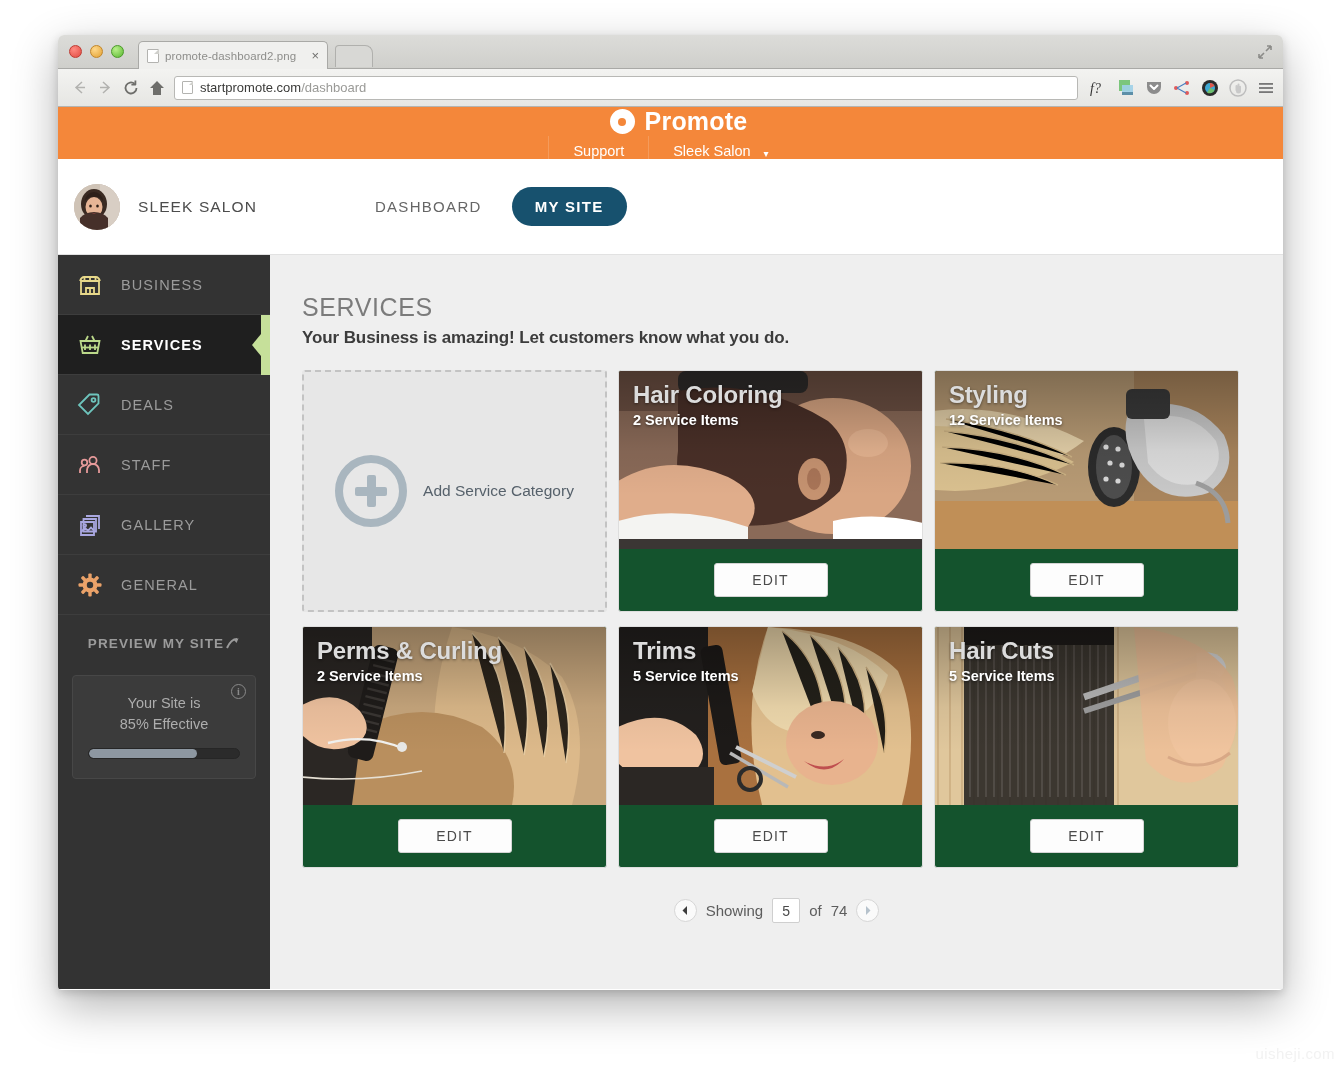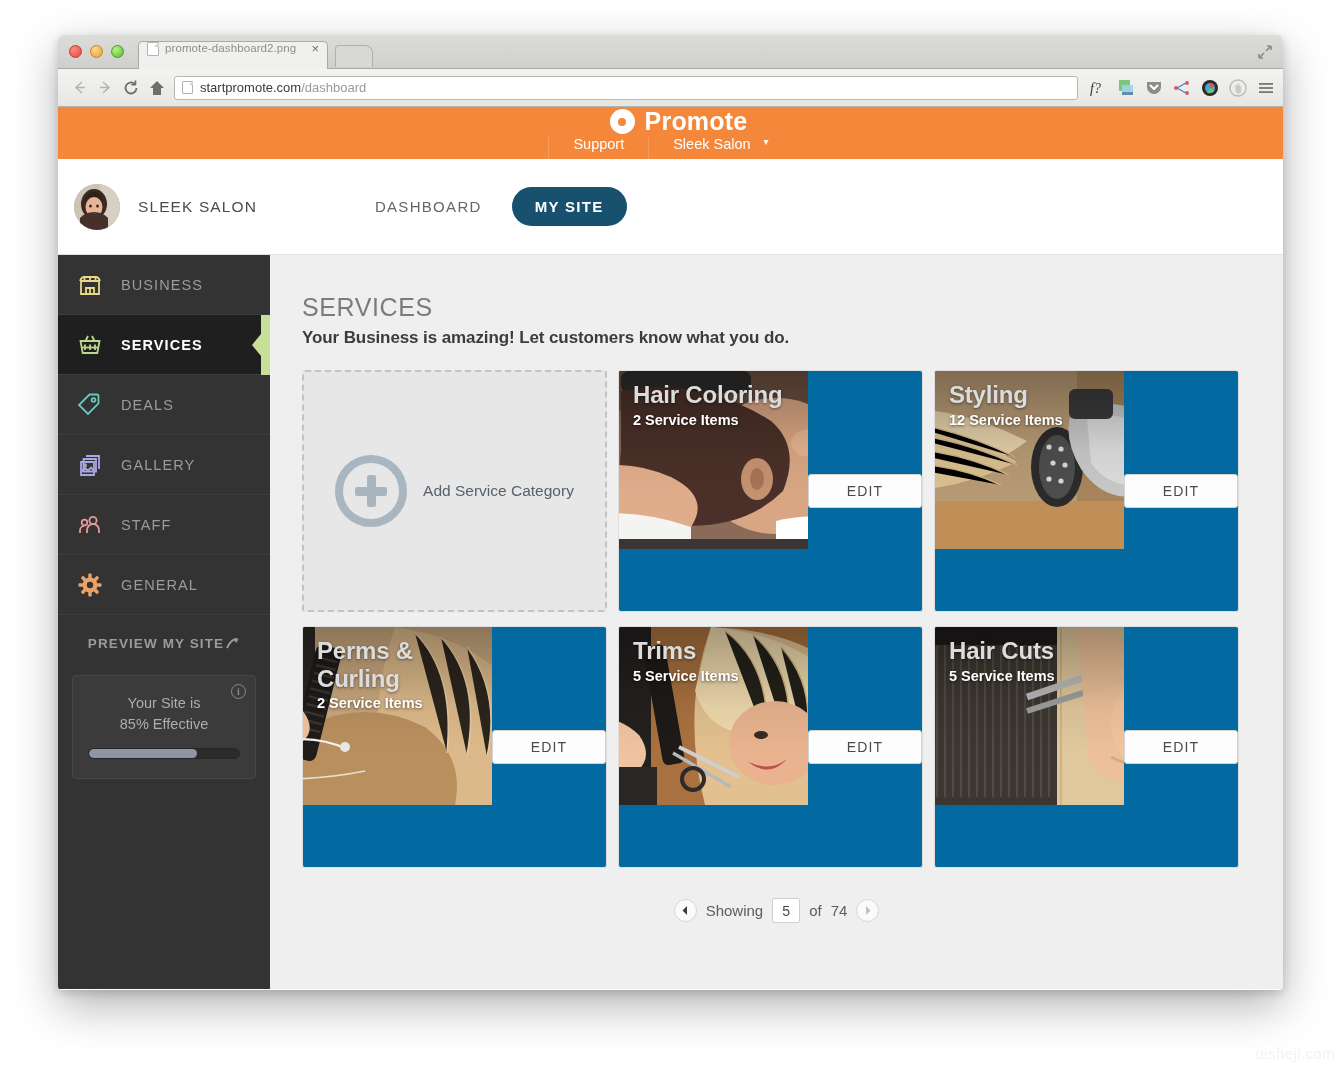--- a/index.html
+++ b/index.html
@@ -36,21 +36,21 @@
   .light.red    { background: radial-gradient(circle at 35% 30%, #ff8a81, #e04a41); border:1px solid #bf3b33; }
   .light.yellow { background: radial-gradient(circle at 35% 30%, #ffd88a, #e2a133); border:1px solid #c2862a; }
   .light.green  { background: radial-gradient(circle at 35% 30%, #b8f08a, #5bb832); border:1px solid #4a9a29; }
 
   .tab {
     position: absolute; left: 80px; top: 6px;
     height: 28px; width: 190px;
     background: #f0f0ee;
     border: 1px solid #a9a9a6; border-bottom: none;
     border-radius: 5px 5px 0 0;
-    display: flex; align-items: flex-start;
+    display: flex; align-items: center;
     padding: 0 6px 0 8px;
   }
   .tab-favicon {
     width: 12px; height: 14px; flex: none;
     border: 1px solid #b3b3b0; background: #fff;
     border-radius: 1px; margin-right: 6px;
     position: relative;
   }
   .tab-favicon:after {
     content:""; position:absolute; right:-1px; top:-1px;
@@ -127,21 +127,21 @@
     background: #fff; position: relative; flex: none;
   }
   .brand-mark:after {
     content:""; position:absolute; left:50%; top:50%;
     width: 8px; height: 8px; border-radius: 50%;
     background: #f4873a; transform: translate(-50%,-50%);
   }
   .brand-name { color: #fff; font-size: 25px; font-weight: bold; letter-spacing: .2px; }
   .topbar-right { display: flex; align-items: stretch; height: 52px; }
   .topbar-link {
-    display: flex; align-items: flex-start; padding: 0 24px;
+    display: flex; align-items: flex-end; padding: 0 24px;
     color: #fff; font-size: 14.5px;
     border-left: 1px solid #f59b5b;
   }
   .topbar-link .caret { margin-left: 13px; font-size: 10px; }
 
   
   .subhead {
     height: 96px; background: #fff;
     display: flex; align-items: center;
     border-bottom: 1px solid #e2e2e2;
@@ -249,23 +249,23 @@
   }
   .plus-circle:before, .plus-circle:after {
     content:""; position: absolute; background: #a9b6bf; border-radius: 2px;
   }
   .plus-circle:before { left: 50%; top: 12px; width: 9px; height: 32px; margin-left: -4.5px; }
   .plus-circle:after  { top: 50%; left: 12px; height: 9px; width: 32px; margin-top: -4.5px; }
   .add-label { font-size: 15.5px; color: #56616b; }
 
   
   .svc-card {
-    height: 242px; background: #0369a1;
+    height: 242px; background: #14532d;
     border: 1px solid #dedede; border-radius: 3px;
-    display: flex; overflow: hidden;
+    display: flex; flex-direction: column; overflow: hidden;
   }
   .svc-photo {
     height: 178px; position: relative; overflow: hidden;
   }
   .svc-overlay {
     position: absolute; inset: 0;
     background: linear-gradient(to bottom, rgba(0,0,0,0.30) 0%, rgba(0,0,0,0.05) 45%, rgba(0,0,0,0) 70%);
   }
   .svc-text { position: absolute; left: 14px; top: 10px; right: 10px; }
   .svc-name {
@@ -485,41 +485,41 @@
             <svg width="26" height="26" viewBox="0 0 26 26" fill="none" stroke="#6ec5bd" stroke-width="1.8">
               <path d="M13.5 3.5 H21 a1.5 1.5 0 0 1 1.5 1.5 v7.5 L12 23 L3 14 Z" transform="translate(-1,-1)"></path>
               <circle cx="16.5" cy="8" r="1.9"></circle>
             </svg>
           </span>
           <span class="nav-label">DEALS</span>
         </div>
 
         <div class="nav-item">
           <span class="nav-icon">
+            <svg width="26" height="26" viewBox="0 0 26 26" fill="none" stroke="#e69a9a" stroke-width="1.8">
+              <circle cx="16" cy="8.5" r="3.6"></circle>
+              <path d="M10 21 v-3 a6 6 0 0 1 12 0 v3"></path>
+              <circle cx="7.5" cy="10.5" r="2.8"></circle>
+              <path d="M3 21 v-2.5 a4.6 4.6 0 0 1 4.5 -4.6"></path>
+            </svg>
+          </span>
+          <span class="nav-label">STAFF</span>
+        </div>
+
+        <div class="nav-item">
+          <span class="nav-icon">
             <svg width="26" height="26" viewBox="0 0 26 26" fill="none" stroke="#a9a7e0" stroke-width="1.8">
               <path d="M9 4 h13 v13"></path>
               <path d="M6.5 7 h12.5 v12.5 h-12.5 z"></path>
               <path d="M4 10 h13 v13 h-13 z"></path>
               <circle cx="7.8" cy="13.5" r="1.3"></circle>
               <path d="M4 20 l4 -4 l3 2.6 l3 -3 l3 3"></path>
             </svg>
           </span>
           <span class="nav-label">GALLERY</span>
-        </div>
-
-        <div class="nav-item">
-          <span class="nav-icon">
-            <svg width="26" height="26" viewBox="0 0 26 26" fill="none" stroke="#e69a9a" stroke-width="1.8">
-              <circle cx="16" cy="8.5" r="3.6"></circle>
-              <path d="M10 21 v-3 a6 6 0 0 1 12 0 v3"></path>
-              <circle cx="7.5" cy="10.5" r="2.8"></circle>
-              <path d="M3 21 v-2.5 a4.6 4.6 0 0 1 4.5 -4.6"></path>
-            </svg>
-          </span>
-          <span class="nav-label">STAFF</span>
         </div>
 
         <div class="nav-item">
           <span class="nav-icon">
             <svg width="26" height="26" viewBox="0 0 26 26">
               <g fill="#eaa269">
                 <circle cx="13" cy="13" r="7.5"></circle>
                 <g>
                   <rect x="11.3" y="1.5" width="3.4" height="5" rx="1"></rect>
                   <rect x="11.3" y="19.5" width="3.4" height="5" rx="1"></rect>

